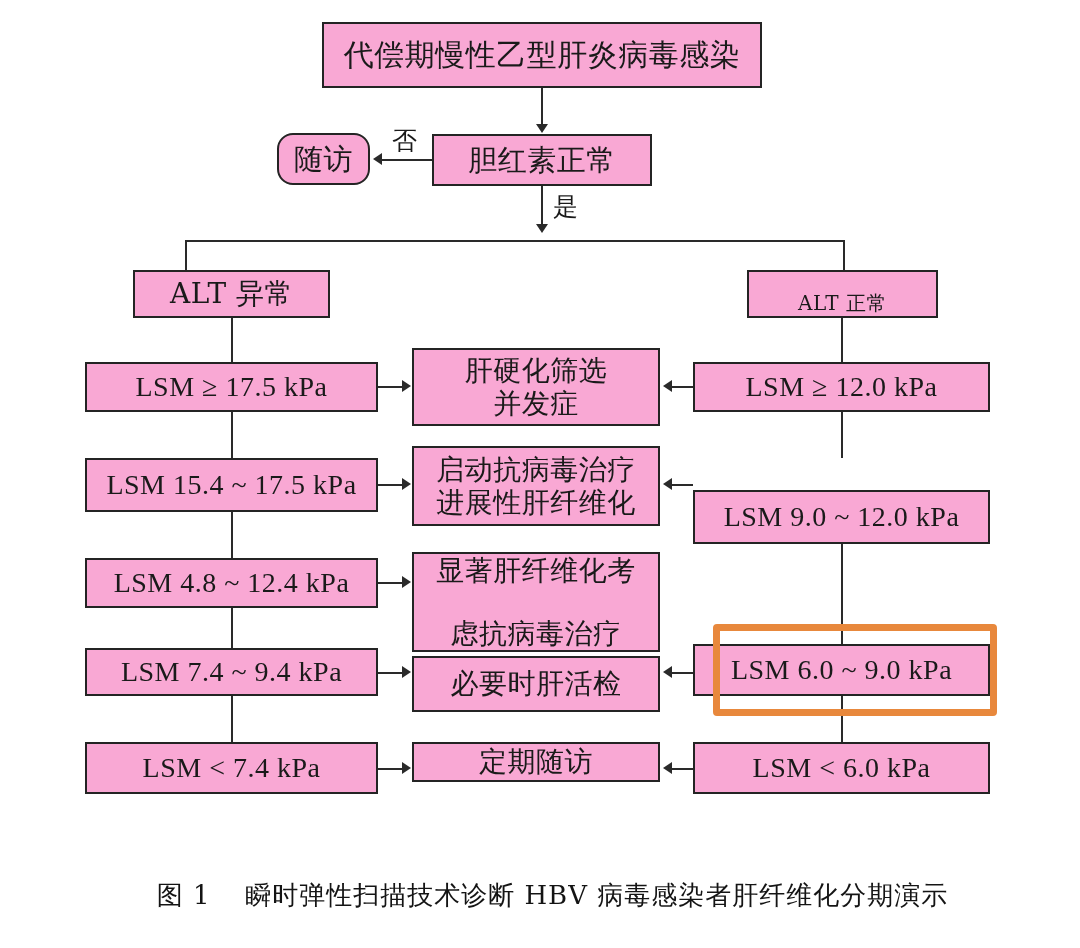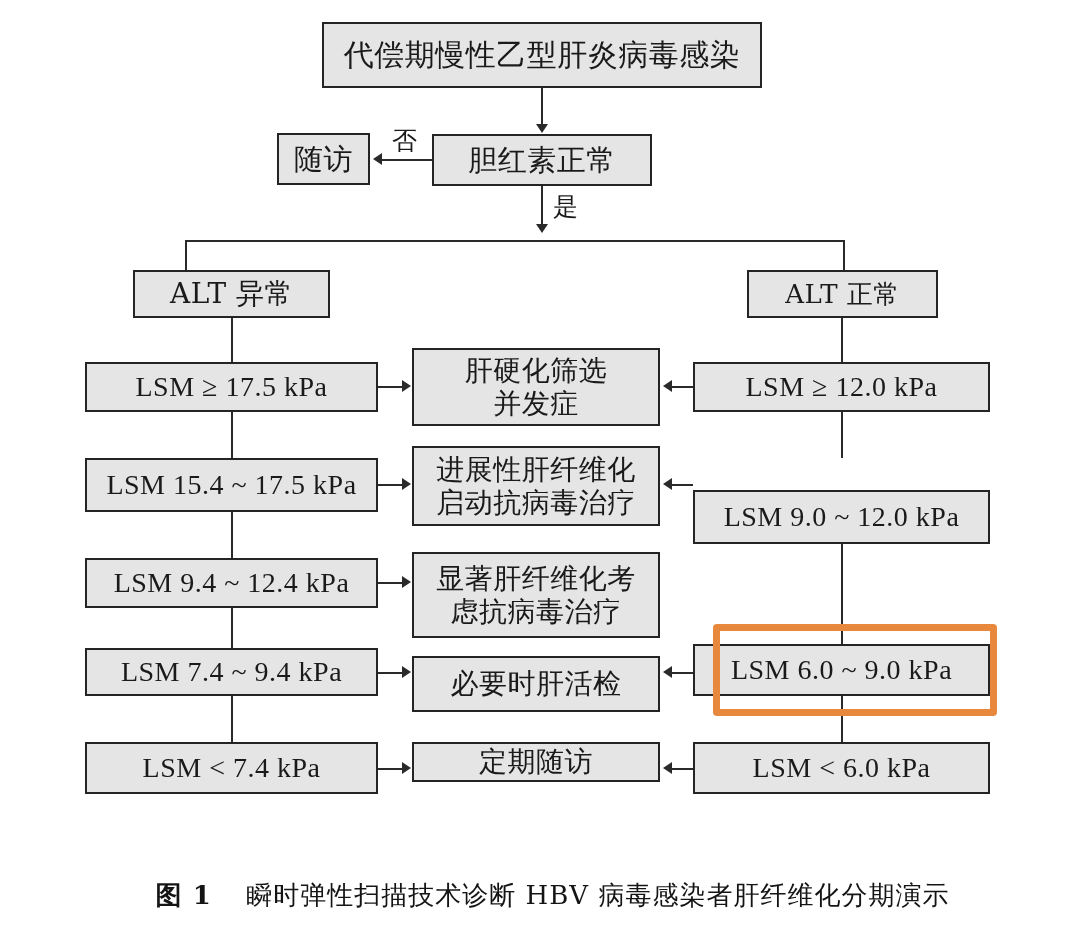--- a/index.html
+++ b/index.html
@@ -15,21 +15,21 @@
     font-family: "Liberation Serif", "DejaVu Serif", serif;
     color: #1a1a1a;
     overflow: hidden;
   }
 
   
   .node {
     position: absolute;
     box-sizing: border-box;
     border: 2px solid #242424;
-    background: #e5e5e5;
+    background: #f9a8d4;
     display: flex;
     align-items: center;
     justify-content: center;
     text-align: center;
     line-height: 1.18;
     letter-spacing: 0.5px;
     z-index: 3;
   }
   .node .txt { display: block; padding: 0 4px; }
 
@@ -89,59 +89,59 @@
   
   .caption {
     position: absolute;
     width: 100%;
     text-align: center;
     font-family: "DejaVu Serif", "Liberation Serif", serif;
     color: #141414;
   }
   #note-line { font-size: 25px; letter-spacing: 1px; }
   #figure-caption { font-size: 26px; letter-spacing: 1px; }
-  #figure-caption .fig-no { font-weight: bold; margin-left: 25px; }
+  #figure-caption .fig-no { font-weight: normal; margin-left: 25px; }
 </style>
 </head>
 <body>
 
 <div id="page">
 
   <div class="node cn" id="node-root" style="left:322px; top:22px; width:440px; height:66px; font-size:30px;">
     <span class="txt">代偿期慢性乙型肝炎病毒感染</span>
   </div>
 
   <div class="ln v" style="left:541px; top:88px; height:38px;"></div>
   <div class="arrow down" style="left:536px; top:124px;"></div>
 
   <div class="node cn" id="node-bilirubin" style="left:432px; top:134px; width:220px; height:52px; font-size:29px;">
     <span class="txt">胆红素正常</span>
   </div>
 
-  <div class="node cn" id="node-followup" style="left:277px; top:133px; width:93px; height:52px; font-size:29px;">
+  <div class="node cn" id="node-followup" style="left:277px; top:133px; width:93px; height:52px; font-size:29px;border-radius:16px;">
     <span class="txt">随访</span>
   </div>
 
   <div class="ln h" style="left:382px; top:159px; width:50px;"></div>
   <div class="arrow left" style="left:373px; top:153px;"></div>
   <div class="edge-label cn" style="left:392px; top:124px;">否</div>
 
   <div class="ln v" style="left:541px; top:186px; height:40px;"></div>
   <div class="arrow down" style="left:536px; top:224px;"></div>
   <div class="edge-label cn" style="left:553px; top:190px;">是</div>
 
   <div class="ln h" style="left:185px; top:240px; width:660px;"></div>
   <div class="ln v" style="left:185px; top:240px; height:30px;"></div>
   <div class="ln v" style="left:843px; top:240px; height:30px;"></div>
 
   <div class="node cn" id="node-alt-abnormal" style="left:133px; top:270px; width:197px; height:48px; font-size:28px;">
     <span class="txt">ALT 异常</span>
   </div>
 
-  <div class="node cn" id="node-alt-normal" style="left:747px; top:270px; width:191px; height:48px; font-size:26px;">
+  <div class="node cn" id="node-alt-normal" style="left:747px; top:270px; width:191px; height:48px; font-size:20px;align-items:flex-end;">
     <span class="txt">ALT 正常</span>
   </div>
 
   <div class="ln v" style="left:231px; top:318px; height:44px;"></div>
   <div class="ln v" style="left:841px; top:318px; height:44px;"></div>
 
   <div class="ln v" style="left:231px; top:412px; height:46px;"></div>
   <div class="ln v" style="left:231px; top:512px; height:46px;"></div>
   <div class="ln v" style="left:231px; top:608px; height:40px;"></div>
   <div class="ln v" style="left:231px; top:696px; height:46px;"></div>
@@ -168,38 +168,38 @@
     <span class="txt">LSM ≥ 12.0 kPa</span>
   </div>
 
   <div class="node" style="left:85px; top:458px; width:293px; height:54px; font-size:28px;">
     <span class="txt">LSM 15.4 ~ 17.5 kPa</span>
   </div>
   <div class="ln h" style="left:378px; top:484px; width:25px;"></div>
   <div class="arrow right" style="left:402px; top:478px;"></div>
 
   <div class="node cn" style="left:412px; top:446px; width:248px; height:80px; font-size:28px; flex-direction:column;">
+    <span class="txt">启动抗病毒治疗</span>
     <span class="txt">进展性肝纤维化</span>
-    <span class="txt">启动抗病毒治疗</span>
   </div>
 
   <div class="ln h" style="left:672px; top:484px; width:21px;"></div>
   <div class="arrow left" style="left:663px; top:478px;"></div>
 
   <div class="node" style="left:693px; top:458px; width:297px; height:54px; font-size:28px;margin-top:32px;">
     <span class="txt">LSM 9.0 ~ 12.0 kPa</span>
   </div>
 
   <div class="node" style="left:85px; top:558px; width:293px; height:50px; font-size:28px;">
-    <span class="txt">LSM 9.4 ~ 12.4 kPa</span>
+    <span class="txt">LSM 4.8 ~ 12.4 kPa</span>
   </div>
   <div class="ln h" style="left:378px; top:582px; width:25px;"></div>
   <div class="arrow right" style="left:402px; top:576px;"></div>
 
-  <div class="node cn" style="left:412px; top:552px; width:248px; height:86px; font-size:28px; flex-direction:column;">
+  <div class="node cn" style="left:412px; top:552px; width:248px; height:100px; font-size:28px; flex-direction:column;justify-content:space-between;">
     <span class="txt">显著肝纤维化考</span>
     <span class="txt">虑抗病毒治疗</span>
   </div>
 
   <div class="node" style="left:85px; top:648px; width:293px; height:48px; font-size:28px;">
     <span class="txt">LSM 7.4 ~ 9.4 kPa</span>
   </div>
   <div class="ln h" style="left:378px; top:672px; width:25px;"></div>
   <div class="arrow right" style="left:402px; top:666px;"></div>
 

